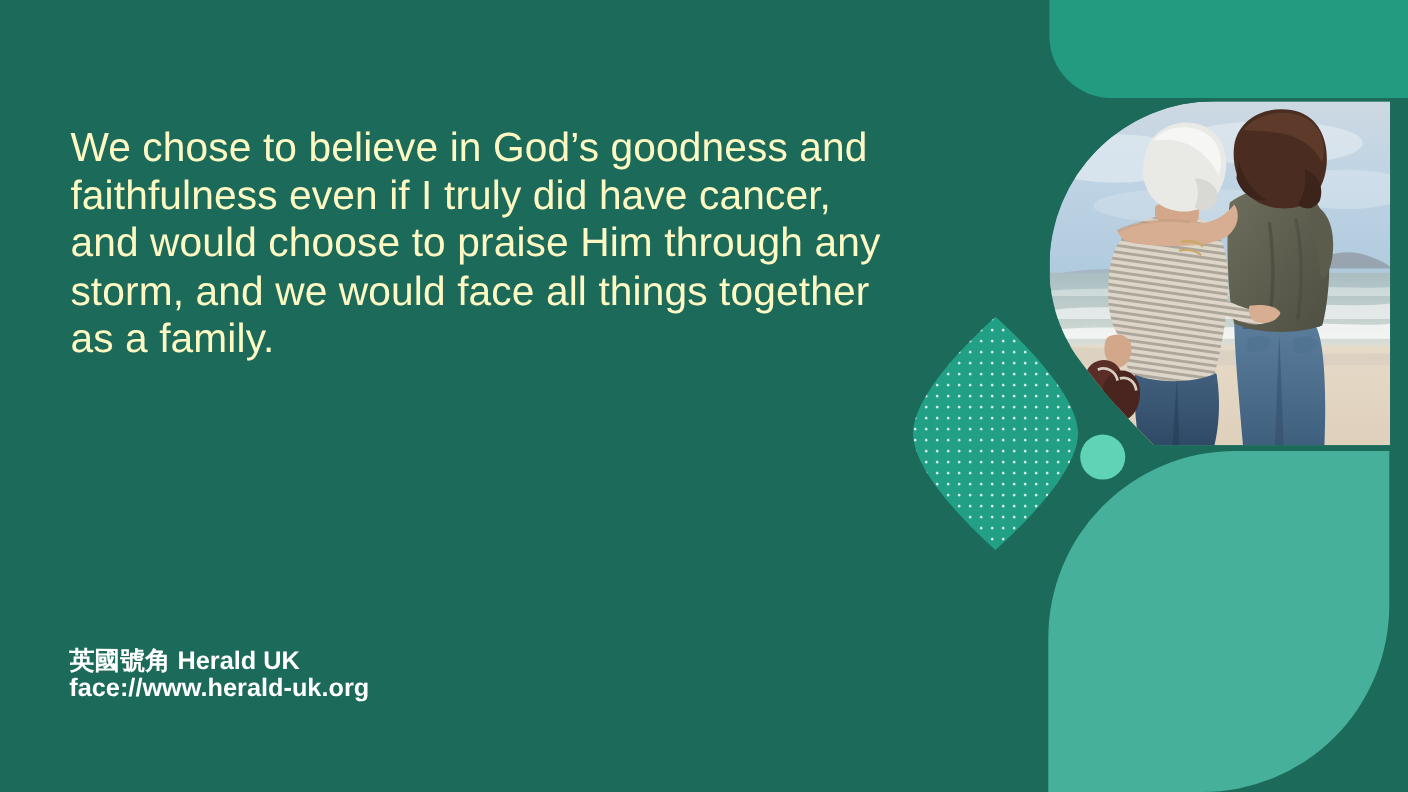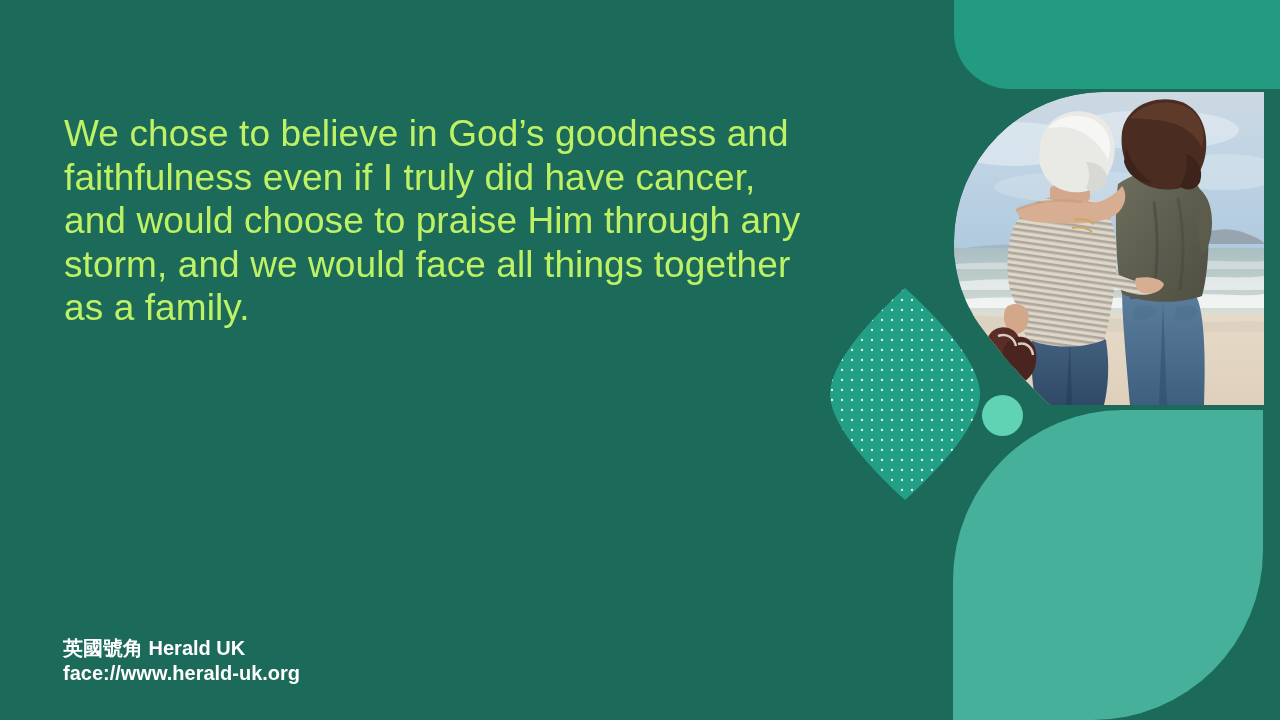--- a/index.html
+++ b/index.html
@@ -65,33 +65,33 @@
     border-top-left-radius:170px;
     border-bottom-right-radius:170px;
     z-index:1;
   }
 
   
   #quote {
     position:absolute;
     left:64px; top:112px;
     width:760px;
-    color:#bef264;
+    color:#fef9c3;
     font-size:37px;
     line-height:43.5px;
     font-weight:400;
     letter-spacing:.1px;
     white-space:pre-wrap;
   }
 
   #footer {
     position:absolute;
-    left:63px; top:636px;
+    left:63px; top:588px;
     color:#ffffff;
-    font-size:20px;
+    font-size:23px;
     font-weight:bold;
     line-height:25px;
   }
   #footer div { white-space:nowrap; }
 </style>
 </head>
 <body>
 
 <div id="slide">
 

